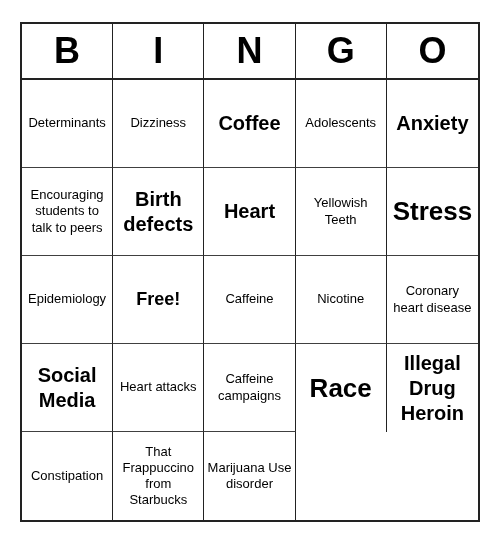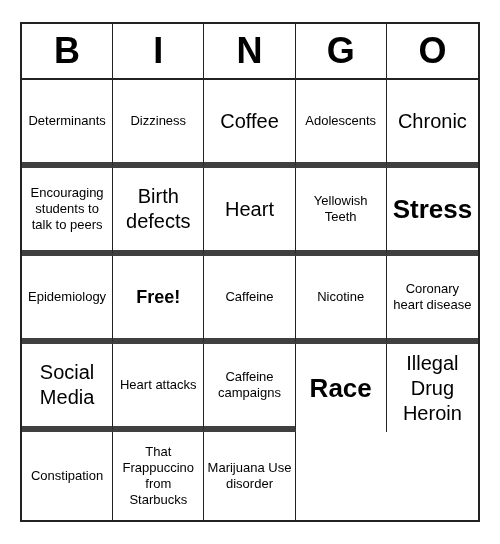--- a/index.html
+++ b/index.html
@@ -30,21 +30,21 @@
     }
     .bingo-header-cell:last-child {
       border-right: none;
     }
     .bingo-grid {
       display: grid;
       grid-template-columns: repeat(5, 1fr);
     }
     .bingo-cell {
       border-right: 1px solid #222;
-      border-bottom: 6px solid #404040;
+      border-bottom: 1px solid #404040;
       min-height: 88px;
       display: flex;
       align-items: center;
       justify-content: center;
       text-align: center;
       padding: 4px 3px;
       font-size: 13px;
       line-height: 1.25;
     }
     .bingo-cell:nth-child(5n) {
@@ -52,21 +52,21 @@
     }
     .bingo-grid .bingo-cell:nth-last-child(-n+5) {
       border-bottom: none;
     }
     .bingo-cell.large {
       font-size: 26px;
       font-weight: bold;
     }
     .bingo-cell.medium {
       font-size: 20px;
-      font-weight: normal;
+      font-weight: bold;
     }
     .bingo-cell.free {
       font-size: 18px;
       font-weight: bold;
     }
   </style>
 </head>
 <body>
 
 <div class="bingo-card">
@@ -75,21 +75,21 @@
       <div class="bingo-header-cell">I</div>
       <div class="bingo-header-cell">N</div>
       <div class="bingo-header-cell">G</div>
       <div class="bingo-header-cell">O</div>
     </div>
   <div class="bingo-grid">
   <div class="bingo-cell">Determinants</div>
       <div class="bingo-cell">Dizziness</div>
       <div class="bingo-cell medium">Coffee</div>
       <div class="bingo-cell">Adolescents</div>
-      <div class="bingo-cell medium">Chronic</div>
+      <div class="bingo-cell medium">Anxiety</div>
       <div class="bingo-cell">Encouraging students to talk to peers</div>
       <div class="bingo-cell medium">Birth defects</div>
       <div class="bingo-cell medium">Heart</div>
       <div class="bingo-cell">Yellowish Teeth</div>
       <div class="bingo-cell large">Stress</div>
       <div class="bingo-cell">Epidemiology</div>
       <div class="bingo-cell free">Free!</div>
       <div class="bingo-cell">Caffeine</div>
       <div class="bingo-cell">Nicotine</div>
       <div class="bingo-cell">Coronary heart disease</div>

